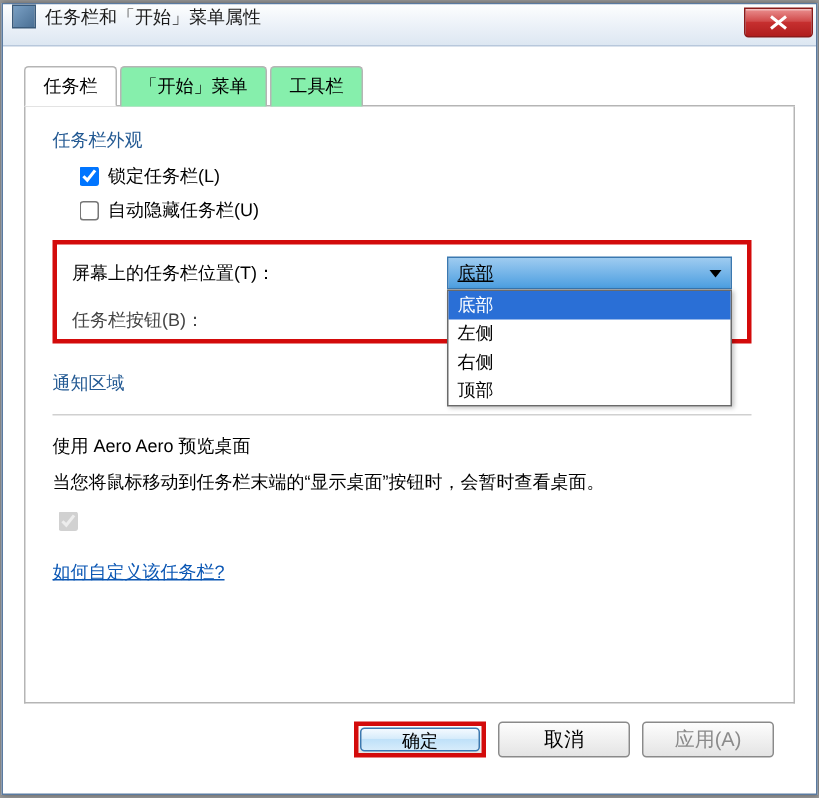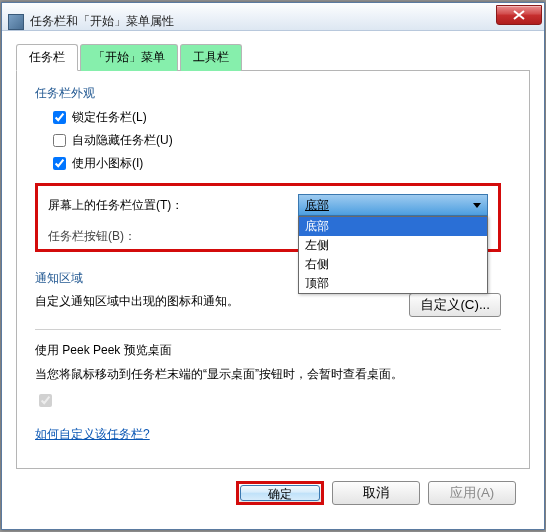--- a/index.html
+++ b/index.html
@@ -18,21 +18,21 @@
     margin: 2px auto 0;
     background: #fff;
     border: 1px solid #5a7aa0;
     box-shadow: 0 0 4px rgba(0,0,0,0.4);
   }
   .titlebar {
     height: 28px;
     background: linear-gradient(to bottom, #fdfefe 0%, #eef3f9 45%, #dde7f2 100%);
     border-bottom: 1px solid #b8c8dc;
     display: flex;
-    align-items: flex-end;
+    align-items: flex-start;
     padding-left: 6px;
     position: relative;
   }
   .title-icon {
     width: 16px; height: 16px;
     background: linear-gradient(135deg,#7aa0c4,#4a6f94);
     border: 1px solid #3a5a7a;
     margin-right: 6px;
   }
   .title-text { color: #1a1a1a; }
@@ -176,24 +176,20 @@
 
       <div class="section">
         <div class="section-title">任务栏外观</div>
         <label class="chk">
           <input type="checkbox" checked="" style="">
           <span>锁定任务栏(L)</span>
         </label>
         <label class="chk">
           <input type="checkbox" style="">
           <span>自动隐藏任务栏(U)</span>
-        </label>
-        <label class="chk">
-          <input type="checkbox" checked="" style="">
-          <span>使用小图标(I)</span>
         </label>
       </div>
 
       <div class="redbox">
         <div class="row-location">
           <span>屏幕上的任务栏位置(T)：</span>
           <div class="combo-wrap">
             <div class="combo">
               <span>底部</span>
             </div>
@@ -207,30 +203,26 @@
         </div>
         <div class="row-buttons">
           <span>任务栏按钮(B)：</span>
         </div>
       </div>
 
       <div style="height:18px"></div>
 
       <div class="section">
         <div class="section-title">通知区域</div>
-        <div class="notify-row">
-          <span>自定义通知区域中出现的图标和通知。</span>
-          <button class="btn-custom"><span>自定义(C)...</span></button>
-        </div>
       </div>
 
       <div class="hr"></div>
 
       <div class="section">
-        <div class="section-title" style="color:#000">使用 Peek Peek 预览桌面</div>
+        <div class="section-title" style="color:#000">使用 Aero Aero 预览桌面</div>
         <div class="aero-desc">当您将鼠标移动到任务栏末端的“显示桌面”按钮时，会暂时查看桌面。</div>
         <label class="chk chk-disabled" style="padding-left:0; margin-top:8px">
           <input type="checkbox" checked="" disabled="" style="">
         </label>
       </div>
 
       <a class="link"><span>如何自定义该任务栏?</span></a>
     </div>
 
     <div class="footer">

